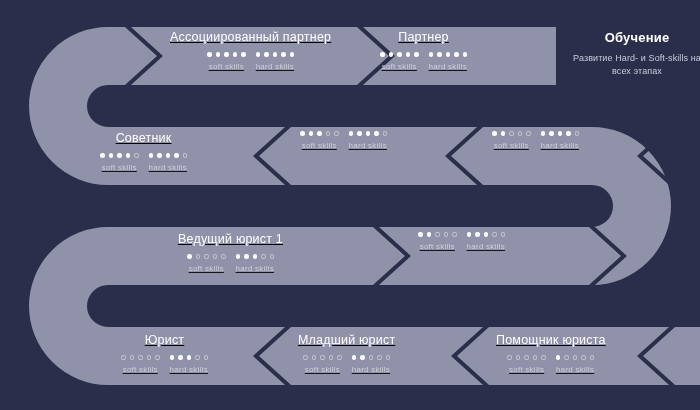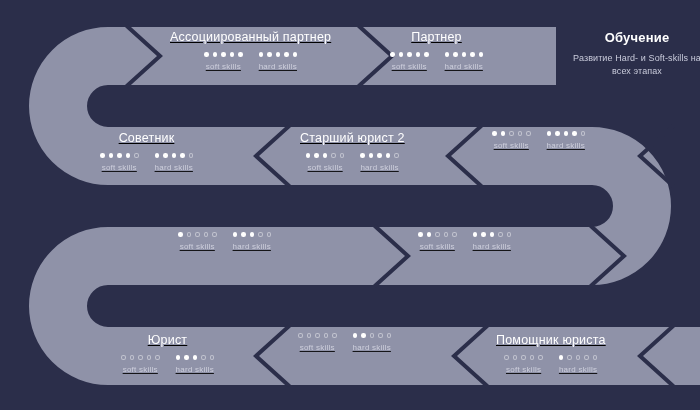--- a/index.html
+++ b/index.html
@@ -21,21 +21,21 @@
     pointer-events:auto;
     text-decoration:underline;
   }
   .stage-title {
     color:#ffffff;
     font-size:12.5px;
     letter-spacing:.2px;
     white-space:nowrap;
     margin-bottom:8px;
   }
-  .skills-row { display:flex; gap:16px; }
+  .skills-row { display:flex; gap:10px; }
   .skill-group { display:flex; flex-direction:column; align-items:center; }
   .dots { display:flex; gap:4px; margin-bottom:5px; height:5px; align-items:center; }
   .dot { width:4.5px; height:4.5px; border-radius:50%; }
   .dot.on  { background:#ffffff; }
   .dot.off { background:transparent; box-shadow:inset 0 0 0 1px rgba(255,255,255,.45); }
   .skill-label {
     color:#d9dae6;
     font-size:8px;
     letter-spacing:.25px;
     white-space:nowrap;
@@ -113,21 +113,21 @@
               <span class="dot on"></span>
               <span class="dot on"></span>
               <span class="dot on"></span>
               <span class="dot on"></span>
               <span class="dot on"></span>
             </div>
             <div class="skill-label">hard skills</div>
           </div>
         </div>
       </div>
-      <div class="stage" style="left: 390px; top: 30px; justify-content: center;">
+      <div class="stage" style="left: 380px; top: 30px; justify-content: center;">
         <div class="stage-title">Партнер</div>
         <div class="skills-row">
           <div class="skill-group">
             <div class="dots">
               <span class="dot on"></span>
               <span class="dot on"></span>
               <span class="dot on"></span>
               <span class="dot on"></span>
               <span class="dot on"></span>
             </div>
@@ -164,21 +164,20 @@
               <span class="dot on"></span>
               <span class="dot on"></span>
               <span class="dot on"></span>
               <span class="dot off"></span>
             </div>
             <div class="skill-label">hard skills</div>
           </div>
         </div>
       </div>
       <div class="stage" style="left: 300px; top: 131px;">
-        <div class="stage-title">Старший юрист 2</div>
         <div class="skills-row">
           <div class="skill-group">
             <div class="dots">
               <span class="dot on"></span>
               <span class="dot on"></span>
               <span class="dot on"></span>
               <span class="dot off"></span>
               <span class="dot off"></span>
             </div>
             <div class="skill-label">soft skills</div>
@@ -213,20 +212,21 @@
               <span class="dot on"></span>
               <span class="dot on"></span>
               <span class="dot on"></span>
               <span class="dot off"></span>
             </div>
             <div class="skill-label">hard skills</div>
           </div>
         </div>
       </div>
       <div class="stage" style="left: 178px; top: 232px;">
+        <div class="stage-title">Ведущий юрист 1</div>
         <div class="skills-row">
           <div class="skill-group">
             <div class="dots">
               <span class="dot on"></span>
               <span class="dot off"></span>
               <span class="dot off"></span>
               <span class="dot off"></span>
               <span class="dot off"></span>
             </div>
             <div class="skill-label">soft skills</div>
@@ -286,20 +286,21 @@
               <span class="dot on"></span>
               <span class="dot on"></span>
               <span class="dot off"></span>
               <span class="dot off"></span>
             </div>
             <div class="skill-label">hard skills</div>
           </div>
         </div>
       </div>
       <div class="stage" style="left: 298px; top: 333px;">
+        <div class="stage-title">Младший юрист</div>
         <div class="skills-row">
           <div class="skill-group">
             <div class="dots">
               <span class="dot off"></span>
               <span class="dot off"></span>
               <span class="dot off"></span>
               <span class="dot off"></span>
               <span class="dot off"></span>
             </div>
             <div class="skill-label">soft skills</div>

